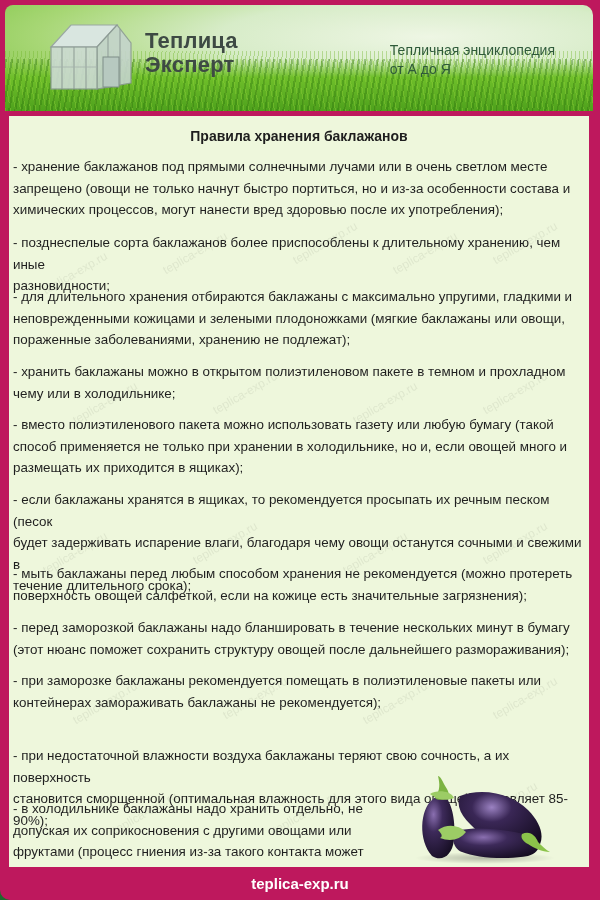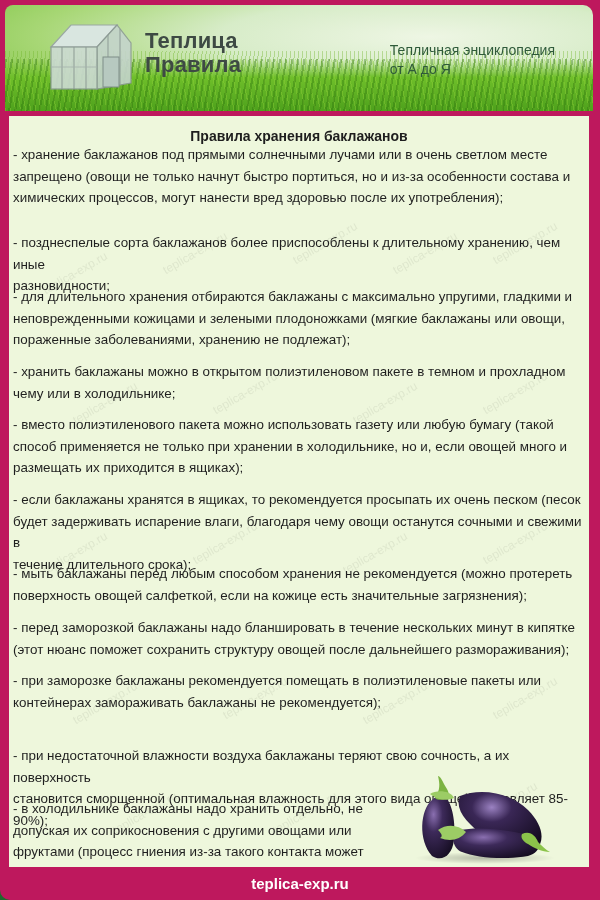--- a/index.html
+++ b/index.html
@@ -47,21 +47,21 @@
       <line x1="27" y1="30" x2="27" y2="72" stroke="#8d9b95" stroke-width="1"></line>
       <line x1="39" y1="30" x2="39" y2="72" stroke="#8d9b95" stroke-width="1"></line>
       <line x1="61" y1="18" x2="61" y2="70" stroke="#8d9b95" stroke-width="1"></line>
       <line x1="73" y1="12" x2="73" y2="68" stroke="#8d9b95" stroke-width="1"></line>
       <rect x="56" y="40" width="16" height="30" fill="#b7c9c0" stroke="#7f8e88" stroke-width="1"></rect>
       <line x1="4" y1="50" x2="50" y2="50" stroke="#a3b1ab" stroke-width="0.8"></line>
     </svg>
 
     <div class="logo">
       <div>Теплица</div>
-      <div>Правила</div>
+      <div>Эксперт</div>
     </div>
 
     <div class="tagline">
       <div>Тепличная энциклопедия</div>
       <div>от А до Я</div>
     </div>
   </div>
 
   <div class="content">
 
@@ -81,21 +81,21 @@
     <div class="watermark" style="left:60px;top:580px">teplica-exp.ru</div>
     <div class="watermark" style="left:210px;top:575px">teplica-exp.ru</div>
     <div class="watermark" style="left:350px;top:580px">teplica-exp.ru</div>
     <div class="watermark" style="left:480px;top:575px">teplica-exp.ru</div>
     <div class="watermark" style="left:100px;top:690px">teplica-exp.ru</div>
     <div class="watermark" style="left:260px;top:690px">teplica-exp.ru</div>
     <div class="watermark" style="left:460px;top:680px">teplica-exp.ru</div>
 
     <div class="title">Правила хранения баклажанов</div>
 
-    <div class="para" style="top:28px">
+    <div class="para" style="top:40px">
       <div>- хранение баклажанов под прямыми солнечными лучами или в очень светлом месте</div>
       <div>запрещено (овощи не только начнут быстро портиться, но и из-за особенности состава и</div>
       <div>химических процессов, могут нанести вред здоровью после их употребления);</div>
     </div>
     <div class="para" style="top:116px">
       <div>- позднеспелые сорта баклажанов более приспособлены к длительному хранению, чем иные</div>
       <div>разновидности;</div>
     </div>
     <div class="para" style="top:170px">
       <div>- для длительного хранения отбираются баклажаны с максимально упругими, гладкими и</div>
@@ -105,30 +105,30 @@
     <div class="para" style="top:245px">
       <div>- хранить баклажаны можно в открытом полиэтиленовом пакете в темном и прохладном</div>
       <div>чему или в холодильнике;</div>
     </div>
     <div class="para" style="top:298px">
       <div>- вместо полиэтиленового пакета можно использовать газету или любую бумагу (такой</div>
       <div>способ применяется не только при хранении в холодильнике, но и, если овощей много и</div>
       <div>размещать их приходится в ящиках);</div>
     </div>
     <div class="para" style="top:373px">
-      <div>- если баклажаны хранятся в ящиках, то рекомендуется просыпать их очень песком (песок</div>
+      <div>- если баклажаны хранятся в ящиках, то рекомендуется просыпать их речным песком (песок</div>
       <div>будет задерживать испарение влаги, благодаря чему овощи останутся сочными и свежими в</div>
       <div>течение длительного срока);</div>
     </div>
     <div class="para" style="top:447px">
       <div>- мыть баклажаны перед любым способом хранения не рекомендуется (можно протереть</div>
       <div>поверхность овощей салфеткой, если на кожице есть значительные загрязнения);</div>
     </div>
     <div class="para" style="top:501px">
-      <div>- перед заморозкой баклажаны надо бланшировать в течение нескольких минут в кипятке</div>
+      <div>- перед заморозкой баклажаны надо бланшировать в течение нескольких минут в бумагу</div>
       <div>(этот нюанс поможет сохранить структуру овощей после дальнейшего размораживания);</div>
     </div>
     <div class="para" style="top:554px">
       <div>- при заморозке баклажаны рекомендуется помещать в полиэтиленовые пакеты или</div>
       <div>контейнерах замораживать баклажаны не рекомендуется);</div>
     </div>
     <div class="para" style="top:629px">
       <div>- при недостаточной влажности воздуха баклажаны теряют свою сочность, а их поверхность</div>
       <div>становится сморщенной (оптимальная влажность для этого вида овощей составляет 85-90%);</div>
     </div>

